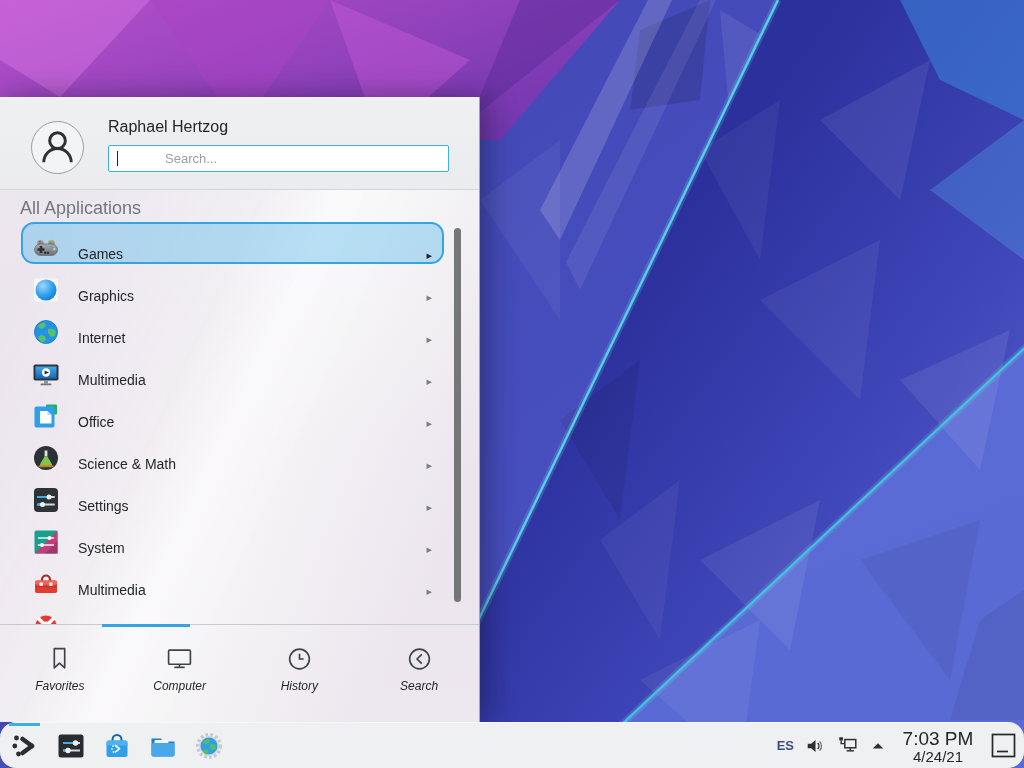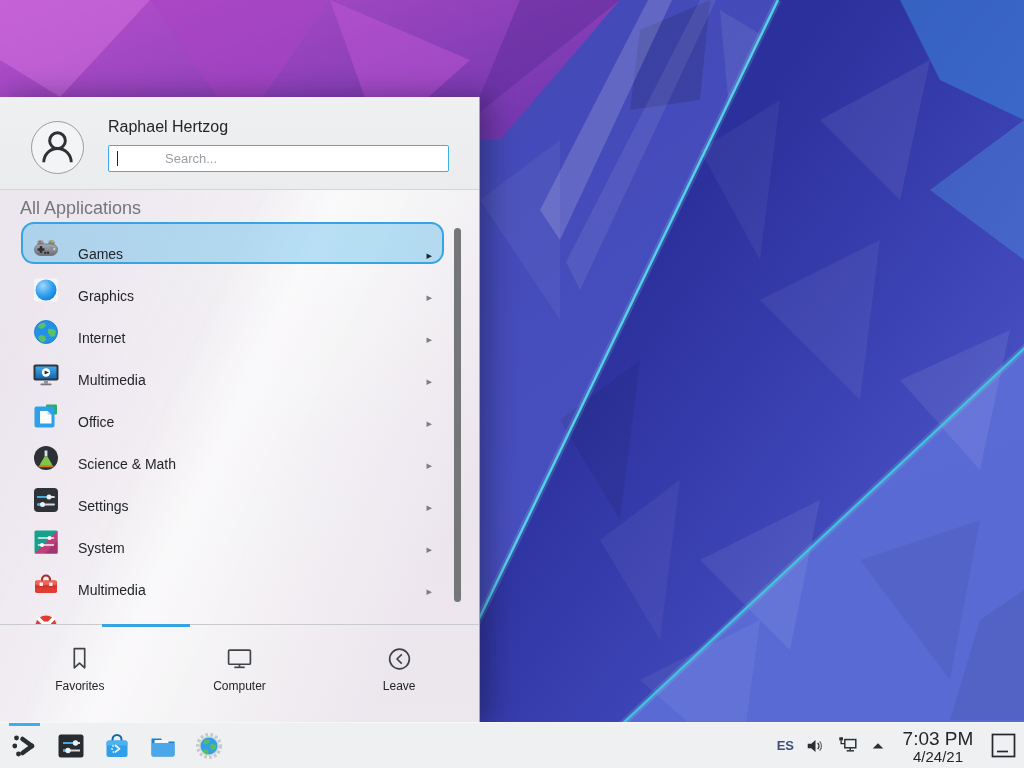--- a/index.html
+++ b/index.html
@@ -48,28 +48,28 @@
   .cat-label { margin-left:18px; font-size:14px; color:#232629; }
   .cat-arrow { margin-left:auto; margin-right:10px; font-size:11px; color:#7b7f83; }
   .cat-row.selected .cat-arrow { color:#232629; }
 
   .scrollbar-track { position:absolute; left:454px; top:131px; width:7px; height:374px; }
   .scrollbar-thumb { width:7px; height:100%; border-radius:3.5px; background:#747678; }
 
   .tabbar { position:absolute; left:0; top:527px; width:100%; height:98px;
     border-top:1px solid #c8cacc; display:flex; }
   .tab-indicator { position:absolute; left:102px; top:-1px; width:88px; height:3px; background:#36a3e3; }
-  .tab { flex:1; display:flex; flex-direction:column; align-items:center; padding-top:20px; }
+  .tab { flex:1; display:flex; flex-direction:column; align-items:center; padding-top:20px;font-style:italic; }
   .tab svg { width:27px; height:27px; display:block; }
   .tab-label { margin-top:7px; font-size:12px; color:#232629; }
 
   
   .taskbar { position:absolute; left:0; top:722px; width:1024px; height:46px;
     background:#eef0f1; display:flex; align-items:center; padding:0 8px 0 9px;
-    border-top:1px solid #f6f7f8; }
+    border-top:1px solid #f6f7f8;border-radius:16px; }
   .tb-apps { display:flex; align-items:center; gap:15px; height:100%; }
   .tb-app { position:relative; width:31px; height:46px; display:flex; align-items:center; justify-content:center; }
   .tb-app svg { width:30px; height:30px; display:block; }
   .active-line { position:absolute; top:0; left:0; width:31px; height:3px; background:#3daee9; }
   .tb-tray { margin-left:auto; display:flex; align-items:center; gap:12px; height:100%; }
   .kbd-layout { font-size:13px; font-weight:bold; color:#3e4d7d; }
   .tray-icon { display:flex; align-items:center; }
   .clock { display:flex; flex-direction:column; align-items:center; width:82px; color:#232629; }
   .clock-time { font-size:19px; line-height:21px;text-align:right; }
   .clock-date { font-size:15px; line-height:15px; }
@@ -346,27 +346,34 @@
 
     <div class="tab">
       <svg viewBox="0 0 26 26" fill="none" stroke="#3e4348" stroke-width="1.6">
         <rect x="2.5" y="5" width="21" height="13.5" rx="1"></rect>
         <line x1="13" y1="18.5" x2="13" y2="21"></line>
           <line x1="8" y1="21.5" x2="18" y2="21.5"></line>
       </svg>
       <span class="tab-label">Computer</span>
     </div>
 
+    <div class="tab">
+      <svg viewBox="0 0 26 26" fill="none" stroke="#3e4348" stroke-width="1.6">
+        <circle cx="13" cy="13.5" r="9.5"></circle>
+          <path d="M13 8.5 V13.5 H17"></path>
+      </svg>
+      <span class="tab-label">History</span>
+    </div>
 
     <div class="tab">
       <svg viewBox="0 0 26 26" fill="none" stroke="#3e4348" stroke-width="1.6">
         <circle cx="13" cy="13.5" r="9.5"></circle>
           <path d="M15.2 9 l-4.6 4.5 4.6 4.5" stroke-linejoin="round"></path>
       </svg>
-      <span class="tab-label">Leave</span>
+      <span class="tab-label">Search</span>
     </div>
   </div>
 </div>
 
 <div class="taskbar">
   <div class="tb-apps">
 
     <div class="tb-app">
       <div class="active-line"></div>
       <svg viewBox="0 0 30 30">

